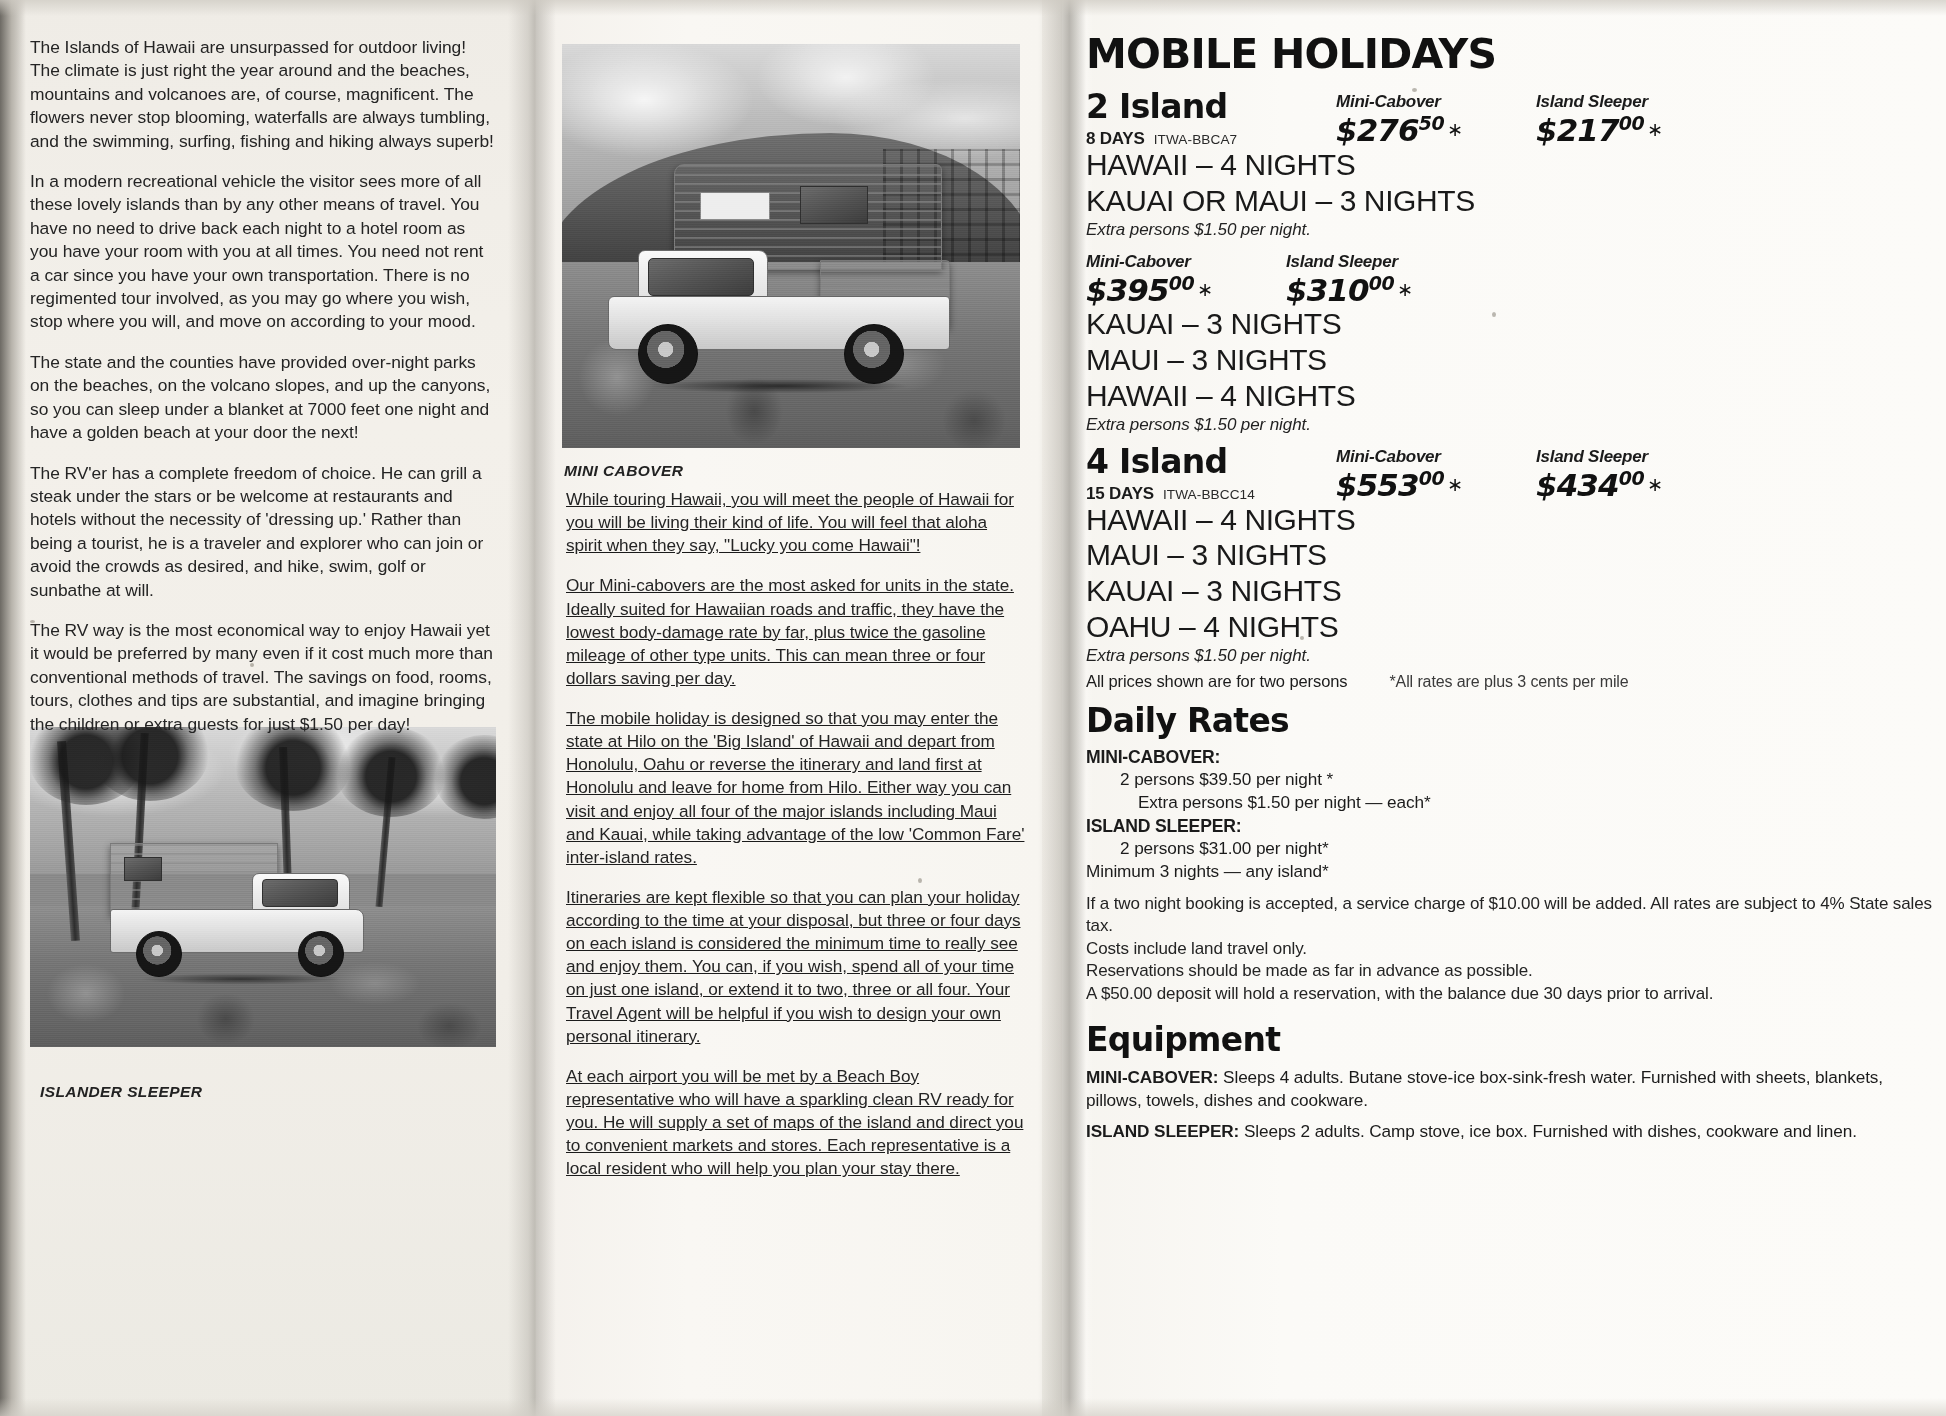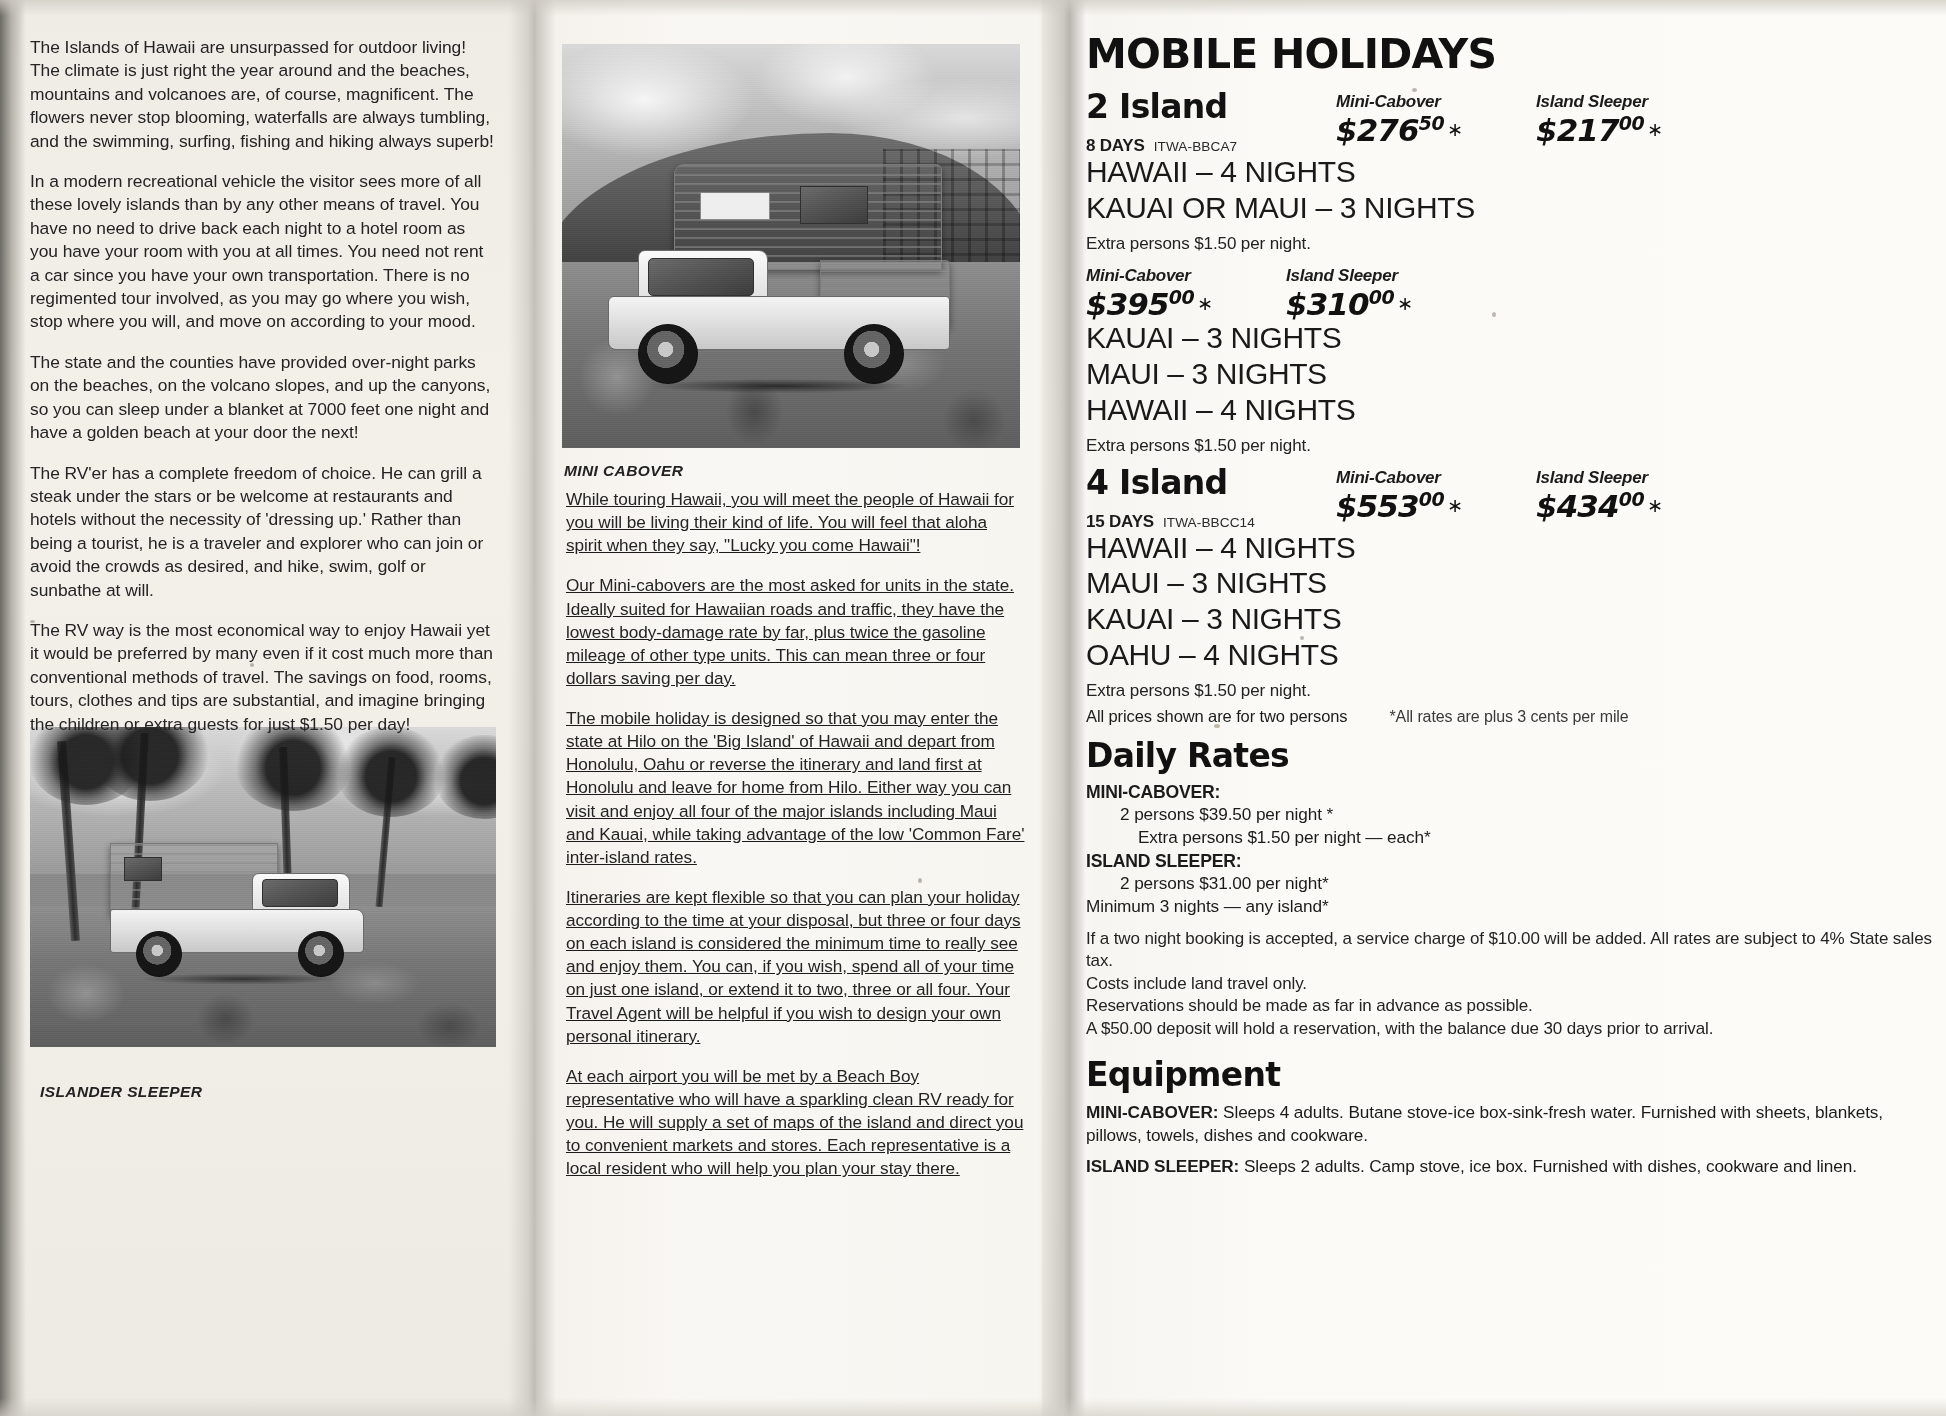--- a/index.html
+++ b/index.html
@@ -221,21 +221,21 @@
   .pkg-left { width: 250px; flex: 0 0 250px; }
   .pkg-name {
     font-family: "DejaVu Sans", sans-serif;
     font-weight: 700;
     font-size: 33px;
     letter-spacing: -0.7px;
     line-height: 1.0;
     color: #121212;
   }
   .pkg-sub {
-    margin-top: 14px;
+    margin-top: 7px;
     font-size: 17px;
     line-height: 1;
     white-space: nowrap;
   }
   .pkg-days { font-weight: 700; letter-spacing: -0.2px; }
   .pkg-code {
     font-size: 13.6px; font-weight: 400; margin-left: 9px; letter-spacing: 0.1px; color: #2a2a2a;
   }
   .price-cell {
     flex: 0 0 auto;
@@ -269,22 +269,23 @@
     font-size: 30px;
     font-weight: 400;
     letter-spacing: -0.4px;
     line-height: 1.16;
     color: #191919;
     margin-top: 1px;
     font-family: "Liberation Sans", sans-serif;
   }
   .extra-line {
     font-size: 17px;
+    font-style: italic;
     letter-spacing: -0.1px;
-    margin-top: 8px;
+    margin-top: 1px;
     margin-bottom: 10px;
     color: #222;
   }
   .note-row {
     display: flex;
     align-items: baseline;
     margin-top: -6px;
     margin-bottom: 10px;
   }
   .note-a { font-size: 16.5px; letter-spacing: -0.1px; }

